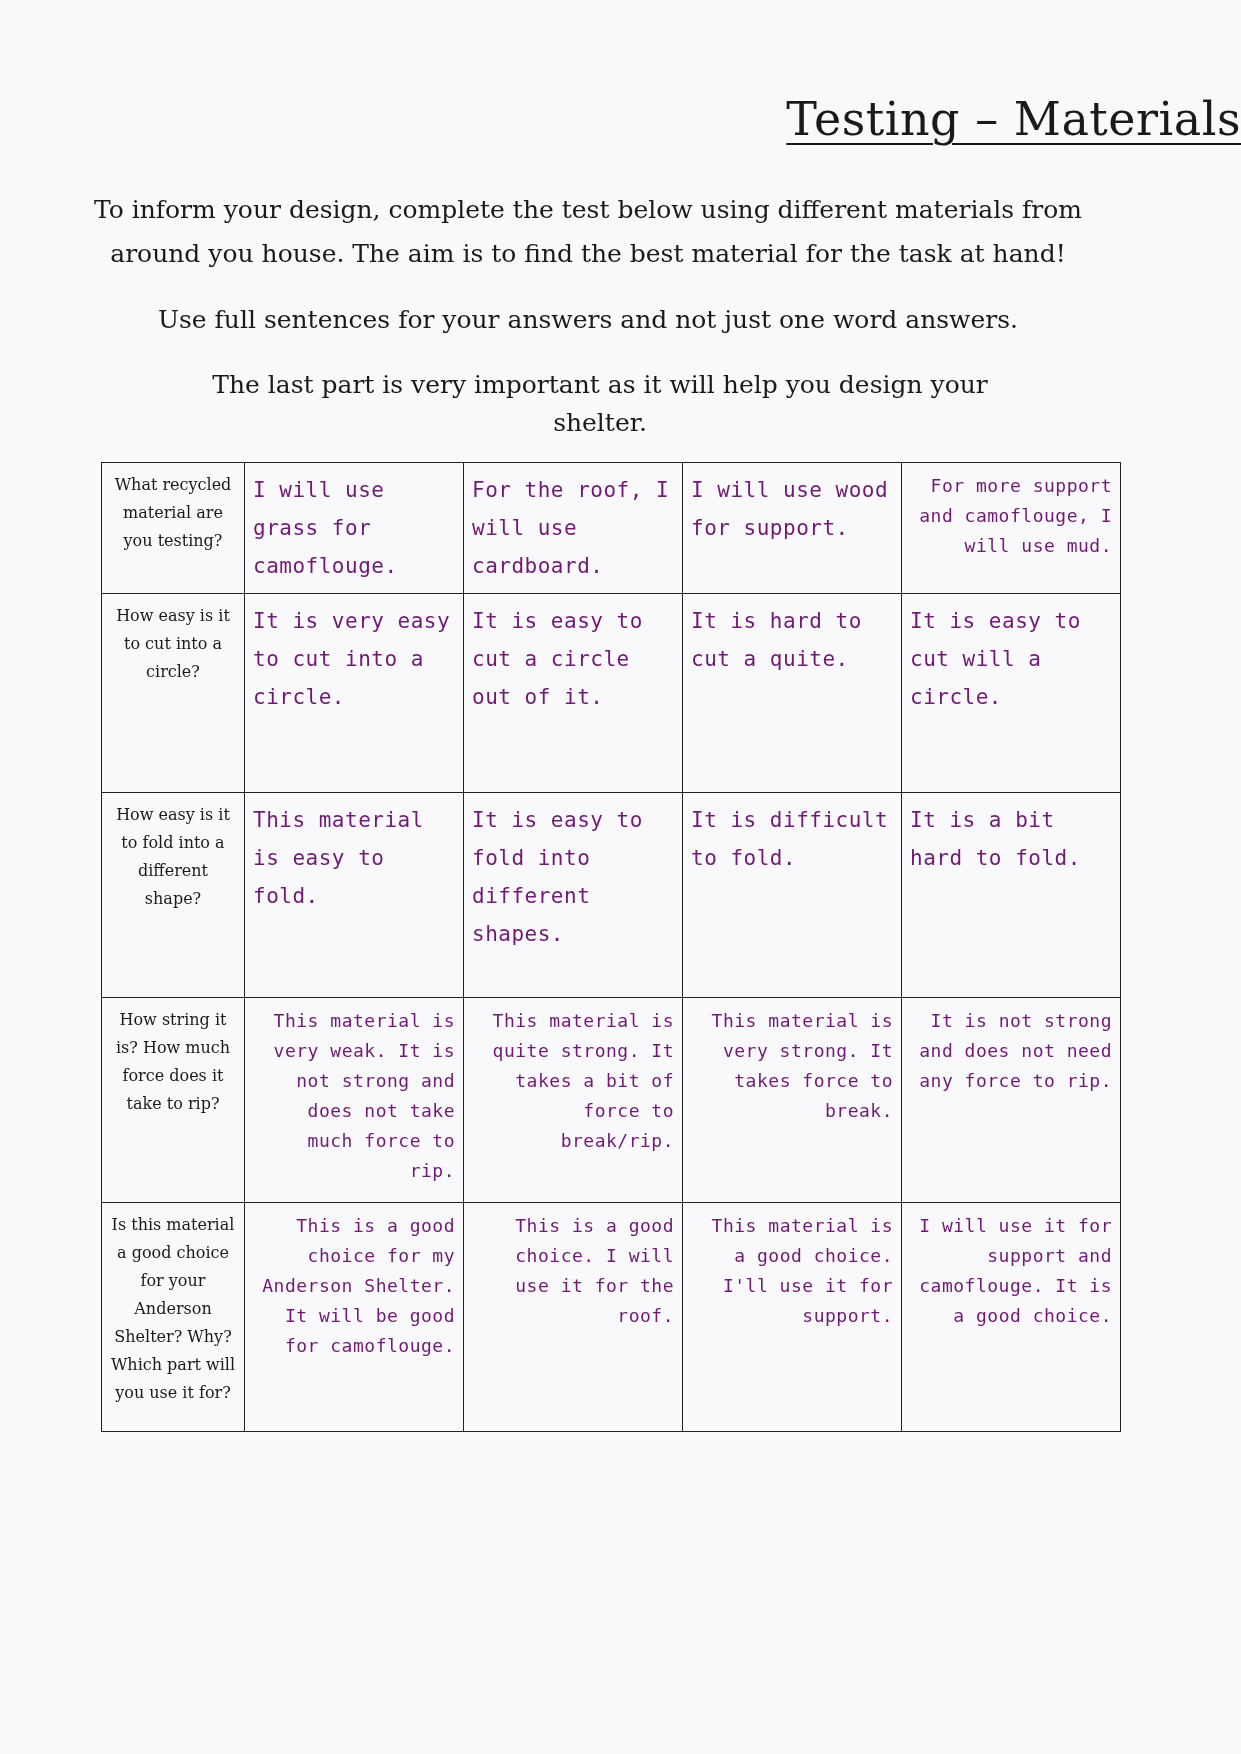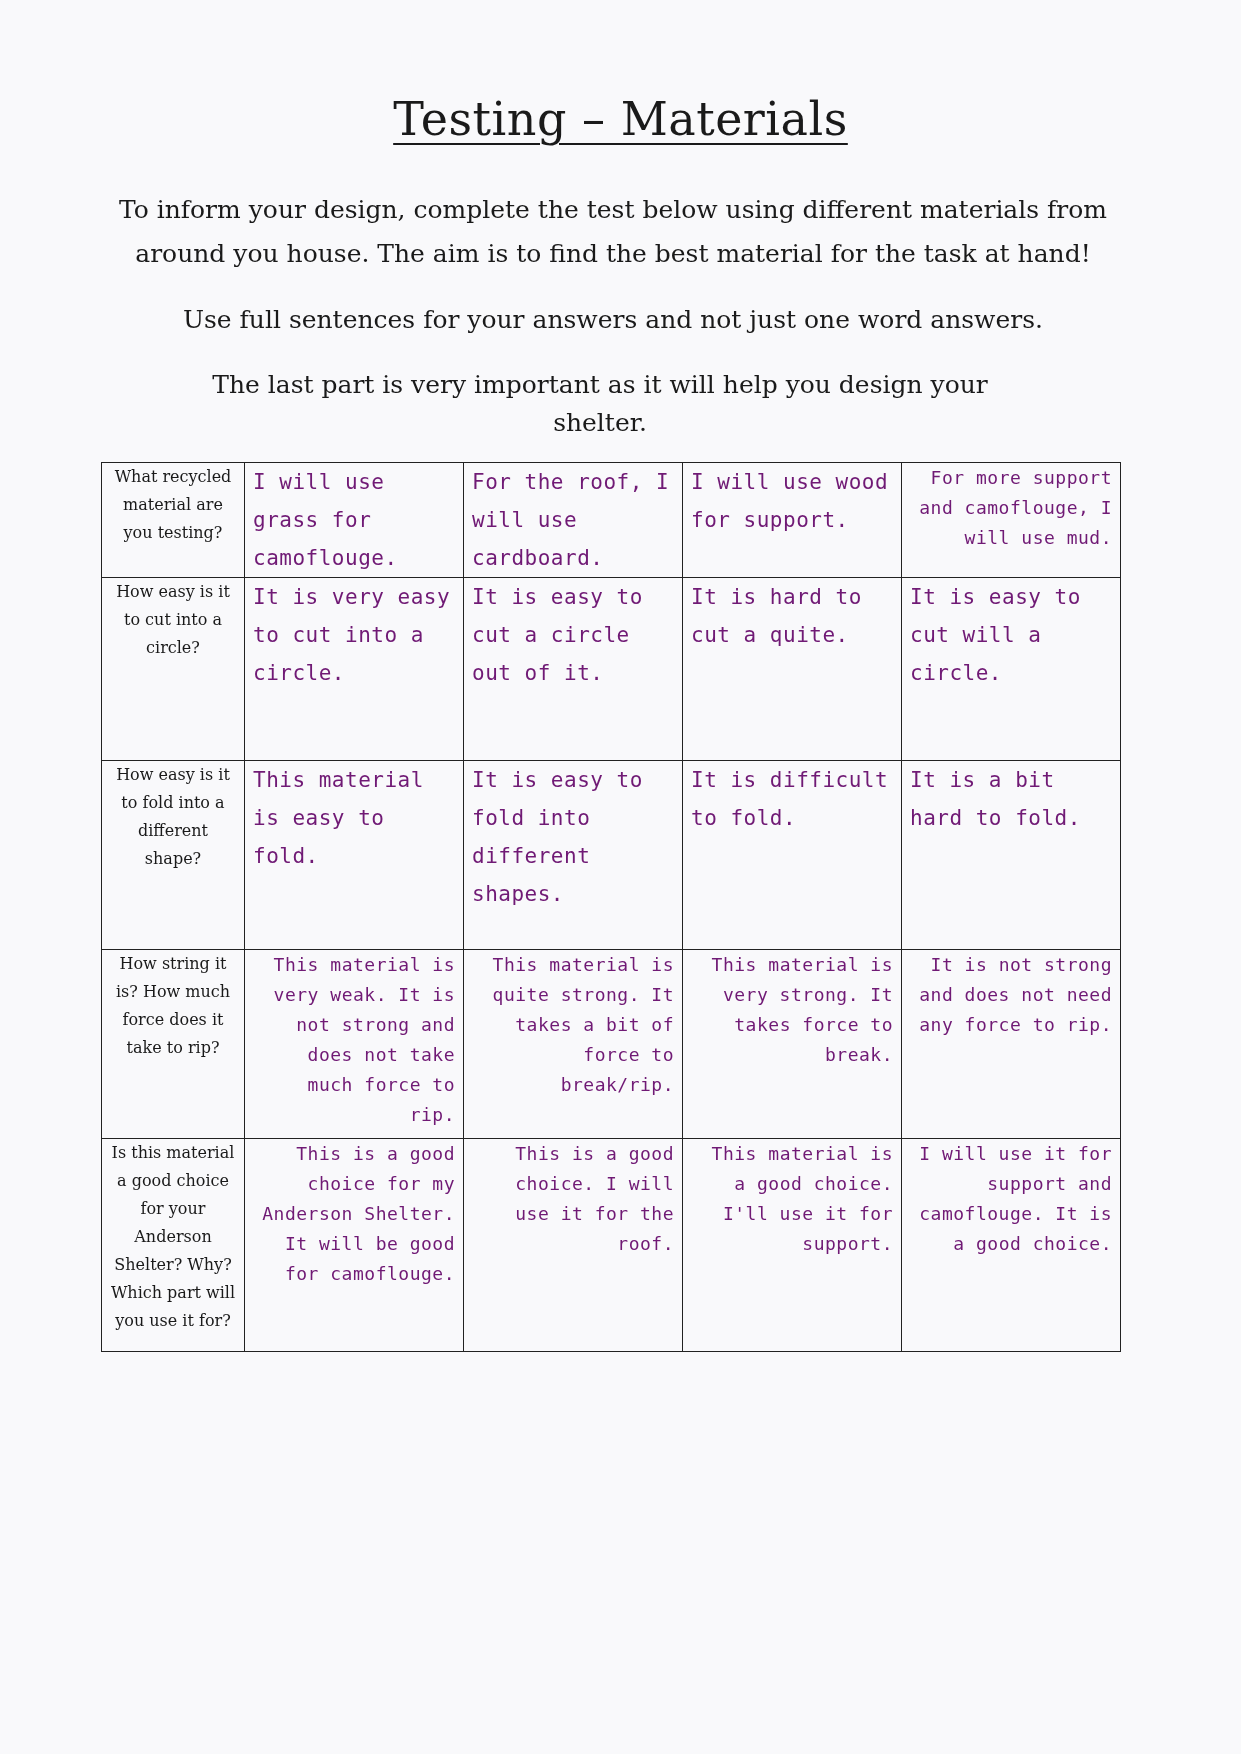--- a/index.html
+++ b/index.html
@@ -5,46 +5,46 @@
   html, body { margin: 0; padding: 0; }
   body {
     width: 1241px; height: 1754px;
     background: #f9f9fb;
     position: relative;
     overflow: hidden;
     color: #1a1a1a;
   }
   .page-title {
     position: absolute; top: 92px; left: 0; width: 1241px;
-    text-align: center;
+    text-align: right;
     font-family: "DejaVu Serif", serif;
     font-size: 46px; letter-spacing: 0.5px;
     margin: 0; font-weight: normal;
   }
   .page-title span { text-decoration: underline; text-decoration-thickness: 2px; text-underline-offset: 8px; }
   .intro {
-    position: absolute; left: 113px; width: 1000px;
+    position: absolute; left: 88px; width: 1000px;
     text-align: center;
     font-family: "DejaVu Serif", serif;
     font-size: 25px; line-height: 44px;
     margin: 0;
   }
   #intro1 { top: 188px; }
   #intro2 { top: 298px; }
   #intro3 { top: 366px; line-height: 38px; left: 200px; width: 800px; }
   table.grid {
     position: absolute; top: 462px; left: 101px;
     border-collapse: collapse;
     table-layout: fixed;
     width: 1020px;
   }
   table.grid td {
     border: 1.5px solid #222;
     vertical-align: top;
-    padding: 0 8px;
+    padding: 8px 8px;
     overflow: hidden;
   }
   td.q {
     width: 126px;
     text-align: center;
     font-family: "DejaVu Serif", serif;
     font-size: 16px; line-height: 28px;
     padding: 0 4px;
   }
   td.a {

